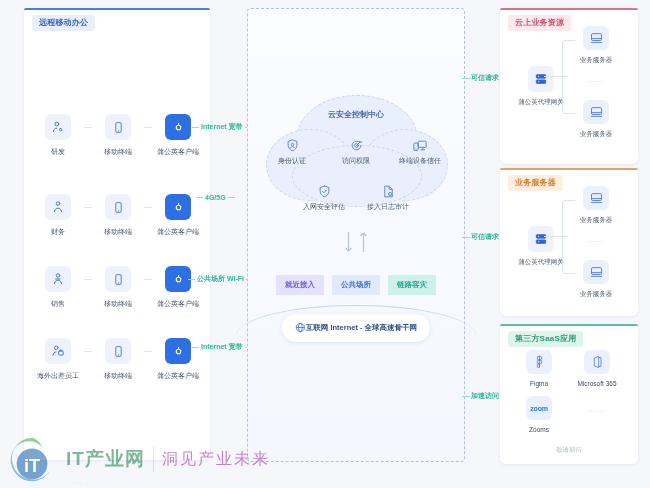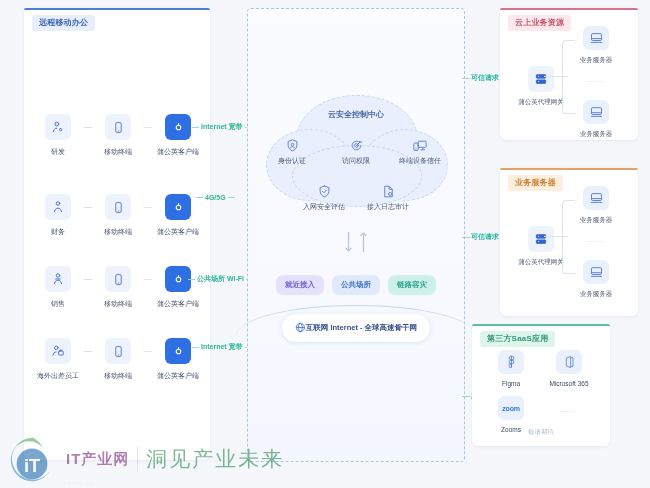--- a/index.html
+++ b/index.html
@@ -113,21 +113,21 @@
   .arrows{
     position:absolute;left:0;right:0;top:222px;
     display:flex;justify-content:center;gap:6px;
   }
   .pills{
     position:absolute;left:0;right:0;top:266px;
     display:flex;justify-content:center;gap:8px;
   }
   .pill{
     font-size:7.5px;font-weight:bold;
-    padding:5px 9px;border-radius:7px;white-space:nowrap;
+    padding:5px 9px;border-radius:0;white-space:nowrap;
   }
   .pill-a{background:#e4e2fb;color:#6e5fd6;}
   .pill-b{background:#e0eafc;color:#3d6fcb;}
   .pill-c{background:#cdf0ea;color:#2aa38d;}
 
   .inet-wrap{
     position:absolute;left:-12px;right:-12px;top:296px;height:46px;
   }
   .inet-arc{
     position:absolute;left:0;right:0;top:0;height:30px;
@@ -139,29 +139,29 @@
     background:#ffffff;
     border-radius:20px;
     padding:5px 13px;
     box-shadow:0 1px 4px rgba(80,110,160,.16);
     display:flex;align-items:center;
     white-space:nowrap;
   }
   .inet-chip .txt{font-size:7.5px;font-weight:bold;color:#35508a;}
 
   
-  #cloud-panel{left:500px;top:8px;width:138px;height:132px;}
+  #cloud-panel{left:500px;top:8px;width:138px;height:156px;}
   #cloud-panel .topbar{background:#d9738c;}
   #cloud-panel .panel-tag{background:#fde8ec;color:#c4566f;}
 
   #hq-panel{left:500px;top:168px;width:138px;height:148px;}
   #hq-panel .topbar{background:#e8a161;}
   #hq-panel .panel-tag{background:#fdeede;color:#cc8438;}
 
-  #saas-panel{left:472px;top:324px;width:138px;height:122px;}
+  #saas-panel{left:500px;top:324px;width:138px;height:140px;}
   #saas-panel .topbar{background:#5cc0a0;}
   #saas-panel .panel-tag{background:#def5ec;color:#2f9a79;}
 
   .gw{
     position:absolute;left:16px;top:58px;
     width:50px;display:flex;flex-direction:column;align-items:center;
   }
   .gw .chip{
     width:26px;height:26px;border-radius:6px;background:#eef2fd;
     display:flex;align-items:center;justify-content:center;
@@ -212,24 +212,24 @@
   
   .conn{position:absolute;height:1px;background:#cfe3de;}
 
   
   #watermark{
     position:absolute;left:8px;bottom:4px;
     display:flex;align-items:center;gap:8px;
     opacity:.55;
   }
   #watermark .wm-text{
-    font-size:15px;font-weight:bold;color:#701a75;letter-spacing:1px;
+    font-size:19px;font-weight:bold;color:#15803d;letter-spacing:1px;
   }
   #watermark .wm-div{width:1px;height:26px;background:#c9ced8;}
-  #watermark .wm-sub{font-size:21px;color:#15803d;letter-spacing:2px;}
+  #watermark .wm-sub{font-size:16px;color:#a21caf;letter-spacing:2px;}
   .wm-url{
     position:absolute;left:56px;bottom:-2px;
     font-size:6px;color:#e2e6ed;letter-spacing:1px;
   }
 </style>
 </head>
 <body>
 
 <div class="canvas">
 

